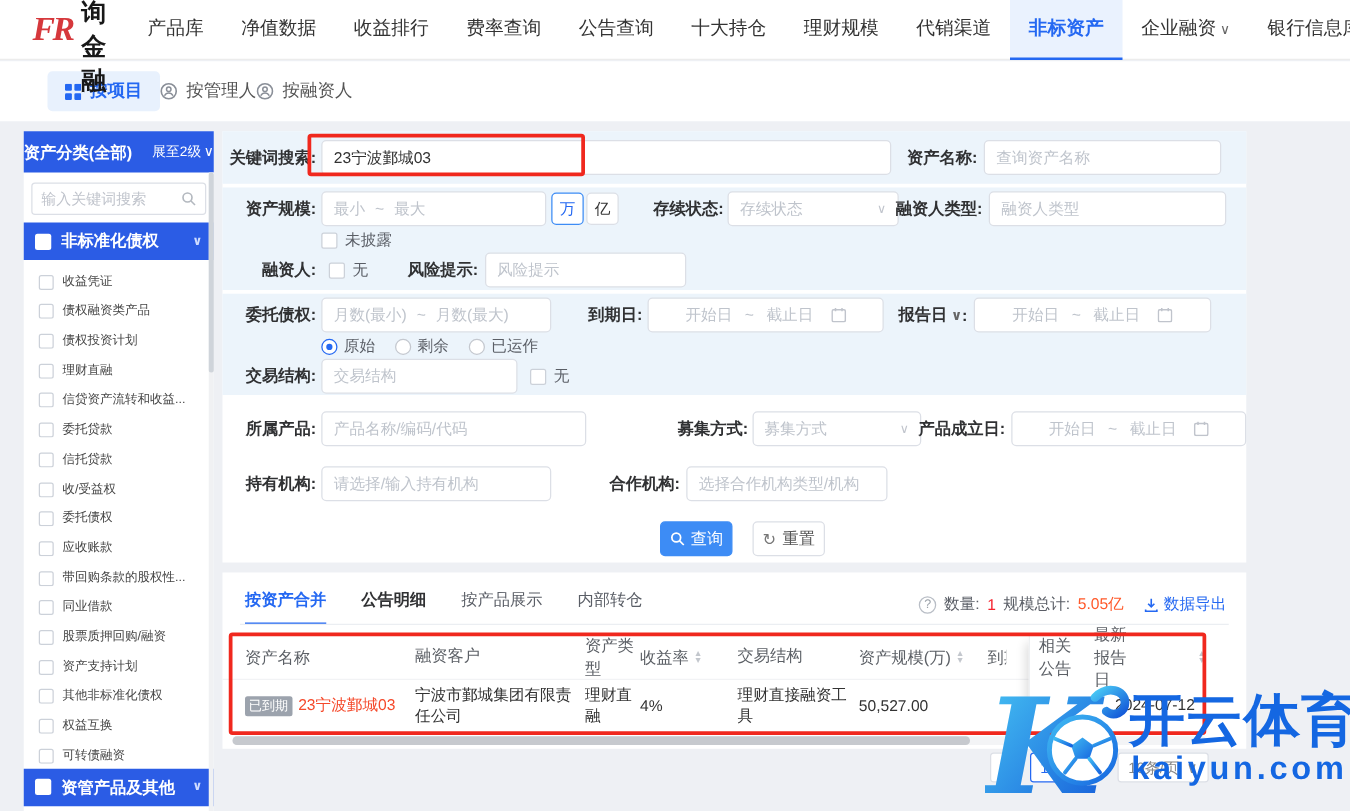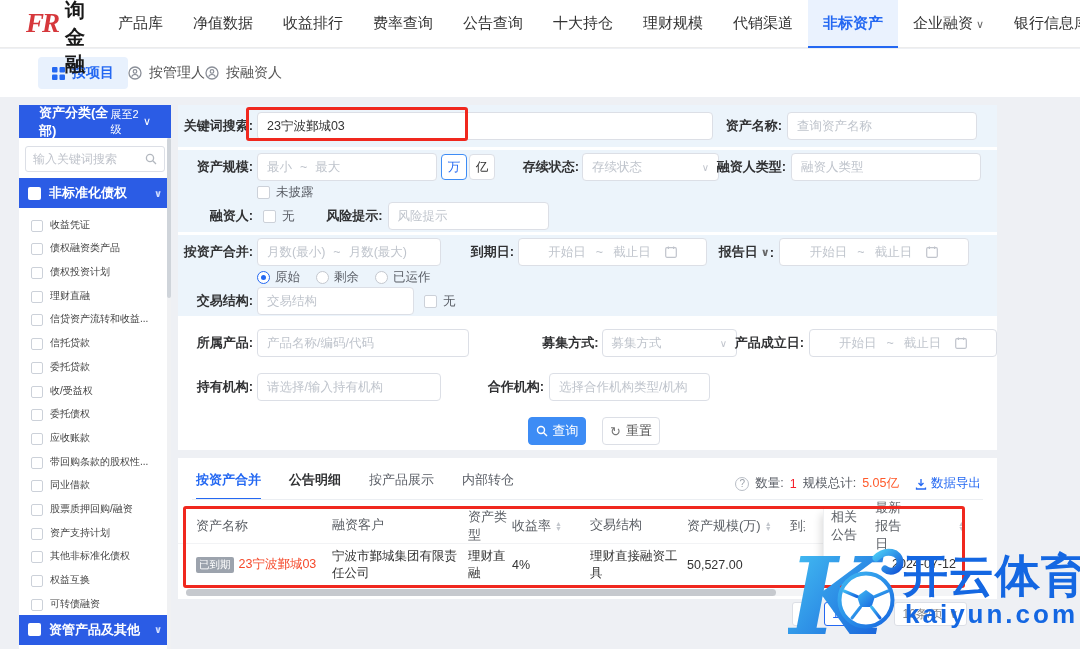--- a/index.html
+++ b/index.html
@@ -21,21 +21,21 @@
   
   .subtabs { position:absolute; left:0; top:49px; width:1080px; height:48px; background:#fff;
              display:flex; align-items:center; padding-left:38px; z-index:4; }
   .vtab { display:flex; align-items:center; gap:7px; font-size:14px; color:#555; cursor:pointer; }
   .vtab.active { background:#e8f1fd; color:#2468f2; font-weight:700; padding:7px 14px; border-radius:4px; }
   .vtab svg { display:block; }
 
   
   .sidebar { position:absolute; left:19px; top:105px; width:152px; height:544px; background:#fff; z-index:3; }
   .side-header { height:33px; background:#2b5ce5; color:#fff; display:flex; align-items:center;
-                 justify-content:space-between; padding:0 20px; }
+                 justify-content:space-between; padding:0 0; }
   .side-title { font-size:13px; font-weight:700; }
   .side-expand { font-size:11px; display:flex; align-items:center; gap:2px; cursor:pointer; }
   .side-search { margin:8px 6px 6px 6px; height:26px; border:1px solid #dcdfe6; border-radius:3px; background:#fff;
                  display:flex; align-items:center; justify-content:space-between; padding:0 7px; }
   .side-search input { border:none; outline:none; width:100px; font-size:12px; color:#333; }
   .side-search input::placeholder { color:#c0c4cc; }
   .side-group { height:30px; background:#2b5ce5; color:#fff; display:flex; align-items:center; gap:8px;
                 padding:0 9px; font-size:13px; font-weight:700; cursor:pointer; }
   .g-check { width:13px; height:13px; background:#fff; border-radius:2px; flex-shrink:0; }
   .g-caret { margin-left:auto; font-size:10px; color:#cfdcff; }
@@ -227,25 +227,25 @@
       <div class="side-item">
           <span class="s-check"></span>
           <span>理财直融</span>
         </div>
       <div class="side-item">
           <span class="s-check"></span>
           <span>信贷资产流转和收益...</span>
         </div>
       <div class="side-item">
           <span class="s-check"></span>
+          <span>委托贷款</span>
+        </div>
+      <div class="side-item">
+          <span class="s-check"></span>
           <span>信托贷款</span>
-        </div>
-      <div class="side-item">
-          <span class="s-check"></span>
-          <span>委托贷款</span>
         </div>
       <div class="side-item">
           <span class="s-check"></span>
           <span>收/受益权</span>
         </div>
       <div class="side-item">
           <span class="s-check"></span>
           <span>委托债权</span>
         </div>
       <div class="side-item">
@@ -333,21 +333,21 @@
         <span class="lab" style="width:75px;">融资人:</span>
         <span class="chk" style="margin-left:10px;">
             <span class="s-check"></span>
             <span>无</span>
           </span>
         <span class="lab" style="width:88px;">风险提示:</span>
         <input class="ipt" style="width: 161px; margin-left: 5px;" placeholder="风险提示">
       </div>
 
       <div class="frow" style="top:132px;">
-        <span class="lab" style="width:75px;">按资产合并:</span>
+        <span class="lab" style="width:75px;">委托债权:</span>
         <div class="box" style="width:184px;margin-left:4px;">
           <span>月数(最小)</span>
           <span class="tilde">~</span>
           <span>月数(最大)</span>
         </div>
         <span class="lab" style="width:73px;">到期日:</span>
         <div class="box datebox" style="width:189px;margin-left:4px;">
           <span>开始日</span>
           <span>~</span>
           <span>截止日</span>

